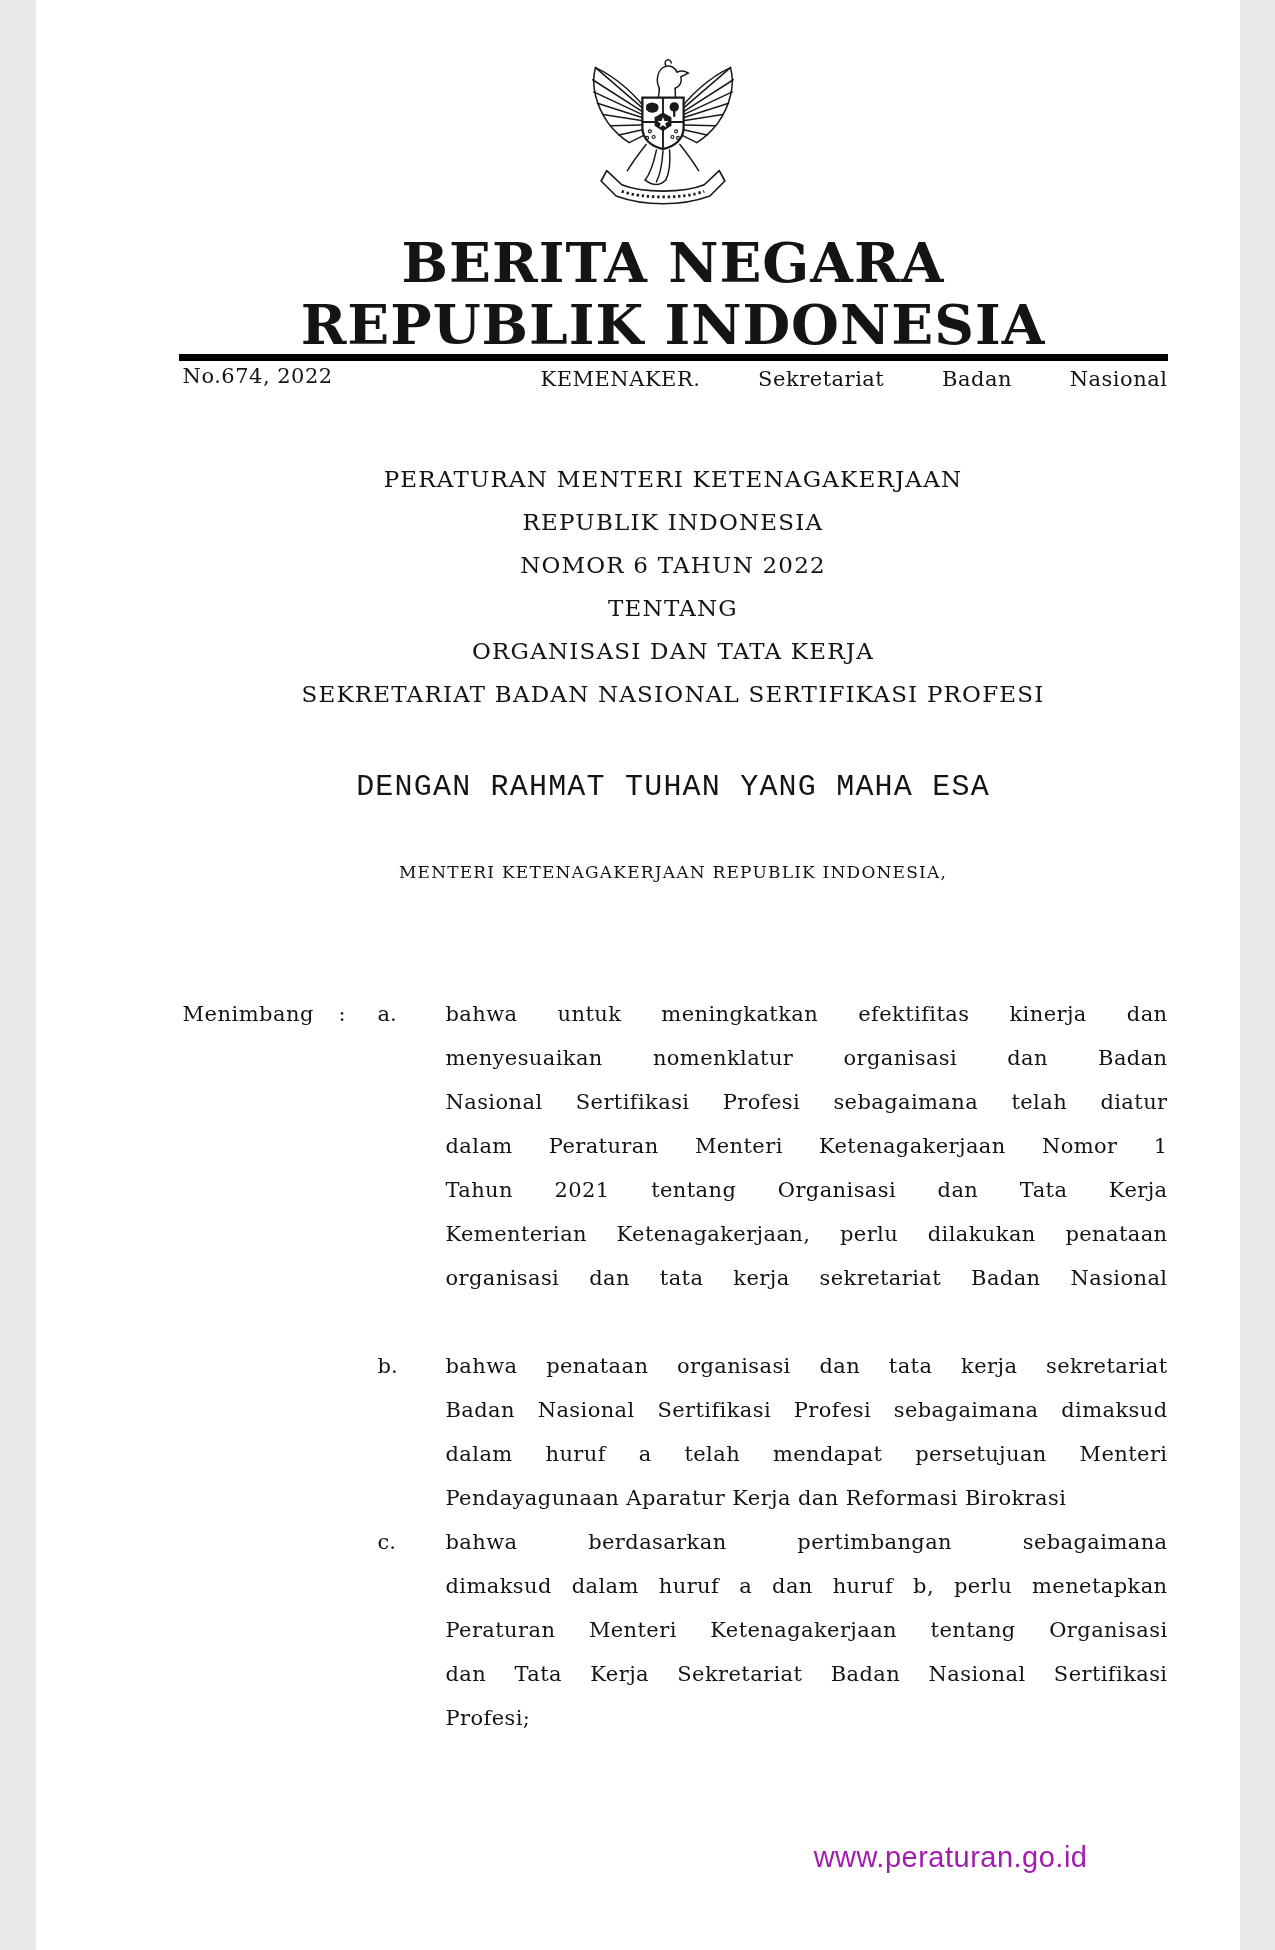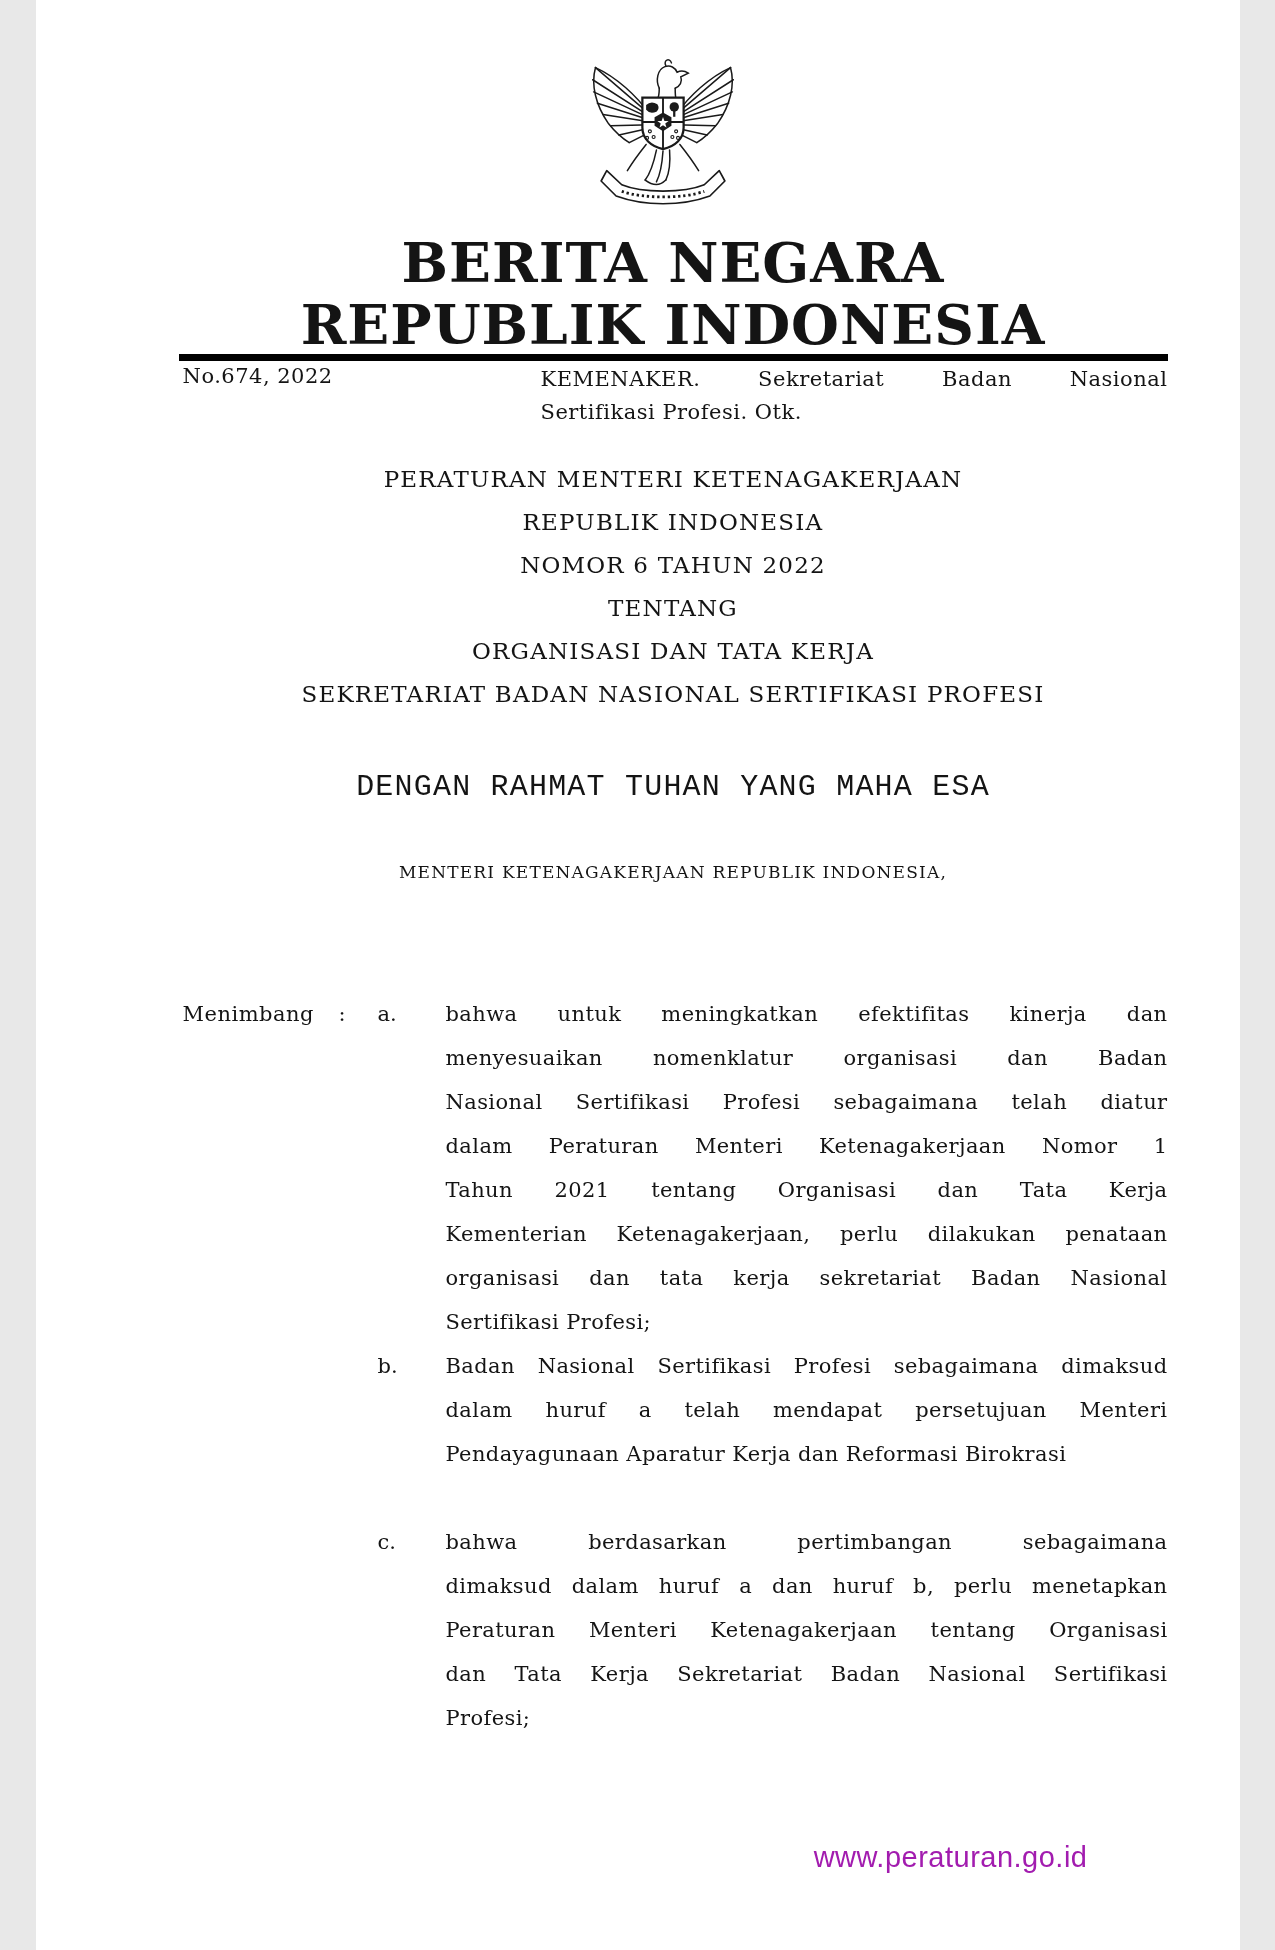--- a/index.html
+++ b/index.html
@@ -115,21 +115,20 @@
     <path d="M36,144 C58,152 102,152 124,144" stroke="#1a1a1a" stroke-width="3" stroke-dasharray="2.5 3" fill="none"></path>
   </svg>
 
   <div class="abs masthead-title t1">BERITA NEGARA</div>
   <div class="abs masthead-title t2">REPUBLIK INDONESIA</div>
   <div class="abs rule"></div>
 
   <div class="abs issue-no">No.674, 2022</div>
   <div class="abs abstract">
     <div class="jline">KEMENAKER. Sekretariat Badan Nasional</div>
-    <div>Sertifikasi Profesi. Otk.</div>
   </div>
 
   <div class="abs doc-title">
     <div>PERATURAN MENTERI KETENAGAKERJAAN</div>
     <div>REPUBLIK INDONESIA</div>
     <div>NOMOR 6 TAHUN 2022</div>
     <div>TENTANG</div>
     <div>ORGANISASI DAN TATA KERJA</div>
     <div>SEKRETARIAT BADAN NASIONAL SERTIFIKASI PROFESI</div>
   </div>
@@ -142,25 +141,25 @@
 
   <div class="abs item-marker marker-a">a.</div>
   <div class="abs item-text item-a">
     <div class="bline">bahwa untuk meningkatkan efektifitas kinerja dan</div>
     <div class="bline">menyesuaikan nomenklatur organisasi dan Badan</div>
     <div class="bline">Nasional Sertifikasi Profesi sebagaimana telah diatur</div>
     <div class="bline">dalam Peraturan Menteri Ketenagakerjaan Nomor 1</div>
     <div class="bline">Tahun 2021 tentang Organisasi dan Tata Kerja</div>
     <div class="bline">Kementerian Ketenagakerjaan, perlu dilakukan penataan</div>
     <div class="bline">organisasi dan tata kerja sekretariat Badan Nasional</div>
-    <div class="bline last">Sertifikasi Profesi;</div>
   </div>
 
   <div class="abs item-marker marker-b">b.</div>
   <div class="abs item-text item-b">
+    <div class="bline">bahwa penataan organisasi dan tata kerja sekretariat</div>
     <div class="bline">Badan Nasional Sertifikasi Profesi sebagaimana dimaksud</div>
     <div class="bline">dalam huruf a telah mendapat persetujuan Menteri</div>
     <div class="bline last">Pendayagunaan Aparatur Kerja dan Reformasi Birokrasi</div>
   </div>
 
   <div class="abs item-marker marker-c">c.</div>
   <div class="abs item-text item-c">
     <div class="bline">bahwa berdasarkan pertimbangan sebagaimana</div>
     <div class="bline">dimaksud dalam huruf a dan huruf b, perlu menetapkan</div>
     <div class="bline">Peraturan Menteri Ketenagakerjaan tentang Organisasi</div>

